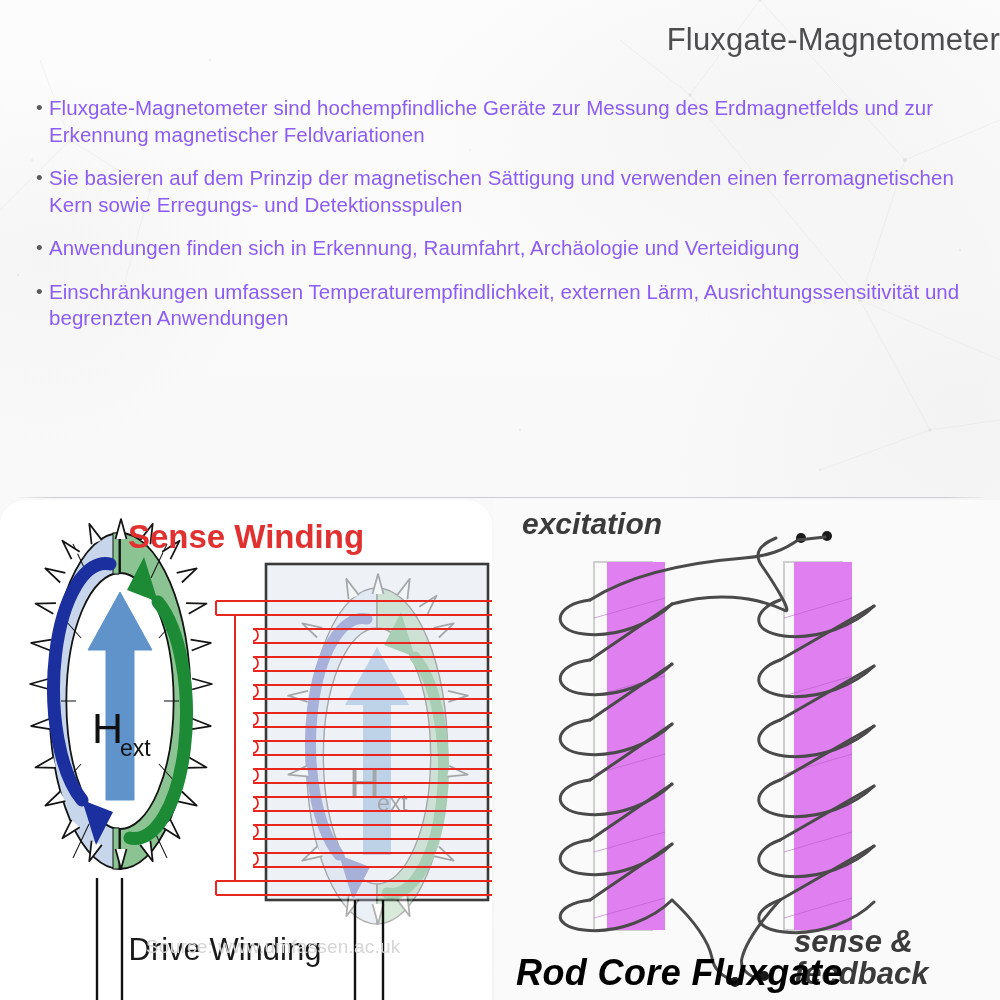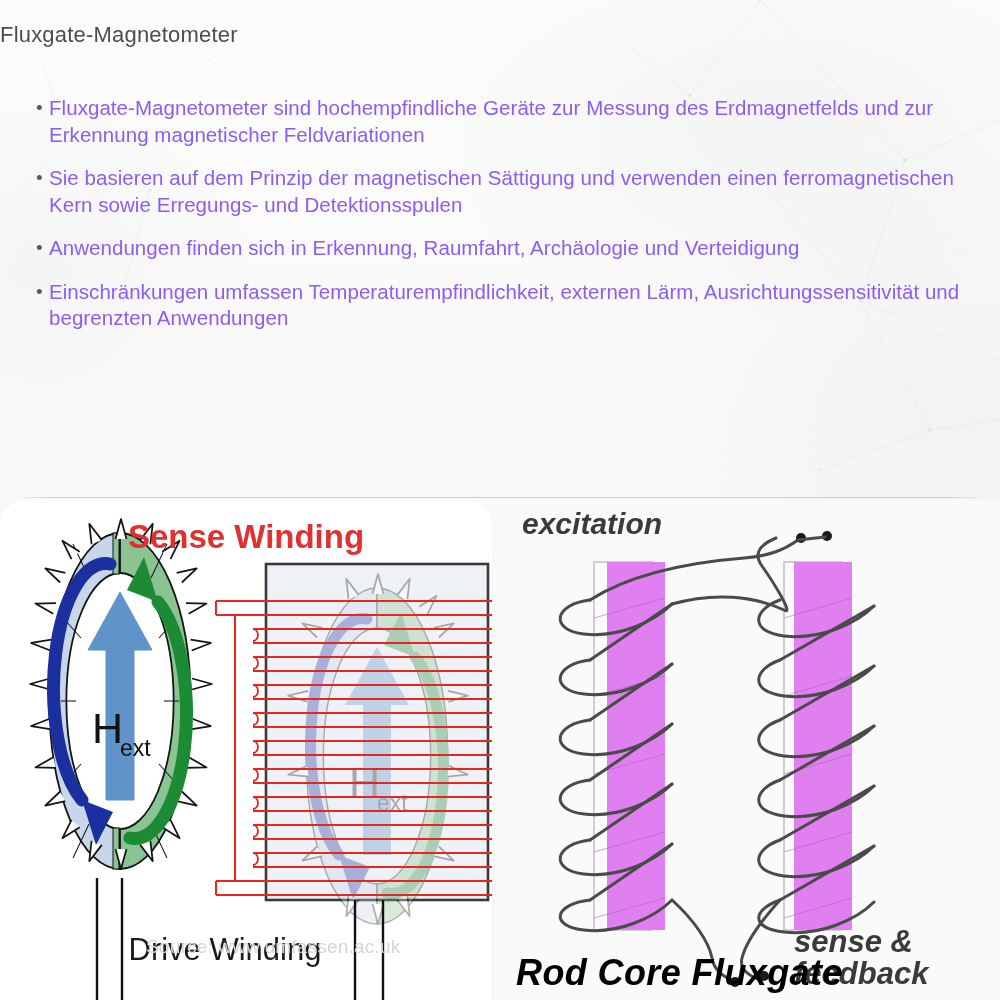--- a/index.html
+++ b/index.html
@@ -19,22 +19,22 @@
       radial-gradient(ellipse 300px 260px at 4% 26%, rgba(150,150,155,0.05), rgba(0,0,0,0) 72%),
       radial-gradient(ellipse 700px 300px at 40% 96%, rgba(150,150,155,0.04), rgba(0,0,0,0) 75%),
       linear-gradient(180deg,#fcfcfc 0%,#f8f8f8 55%,#f6f6f6 100%);
     pointer-events:none;
   }
   #bg-lines{position:absolute;inset:0;pointer-events:none;opacity:.5;}
 
   
   #page-title{
     position:absolute;left:0;right:0;top:22px;
-    text-align:left;
-    font-size:22px;
+    text-align:right;
+    font-size:31px;
     letter-spacing:.2px;
     color:#4d4d4f;
     font-weight:400;
   }
 
   
   #bullet-list{
     position:absolute;left:36px;top:95px;width:930px;
   }
   .bullet-item{

